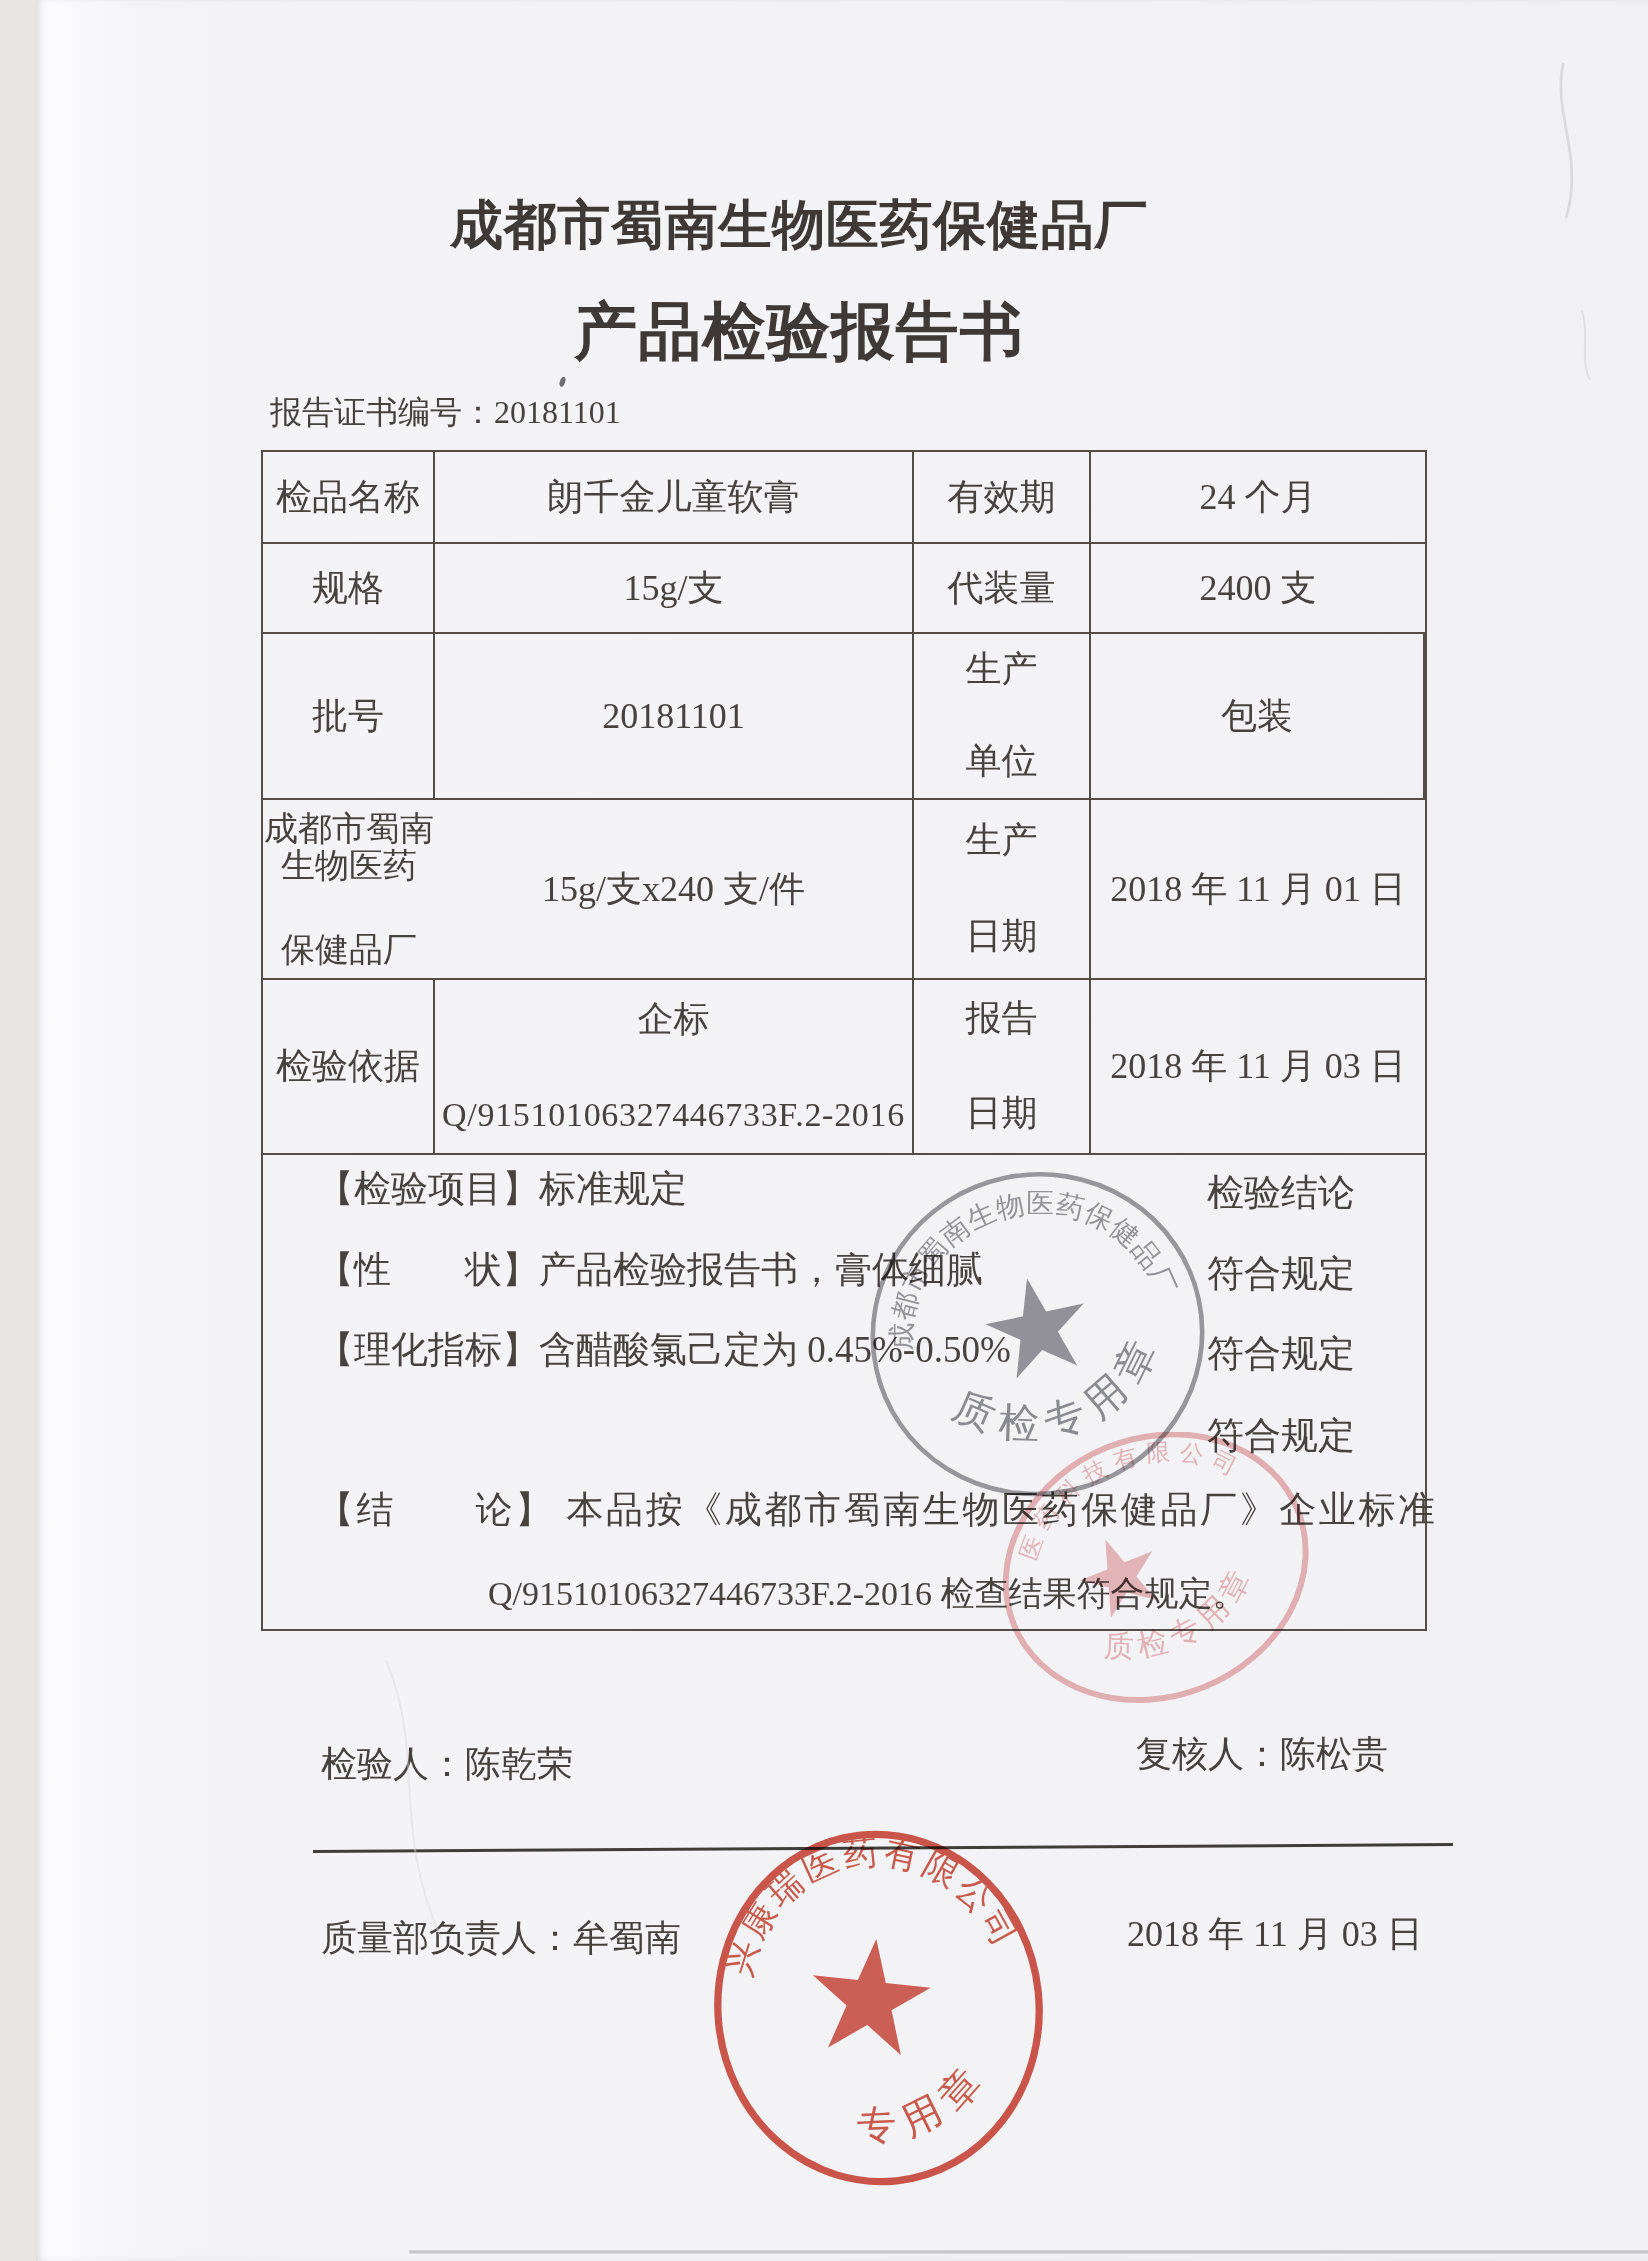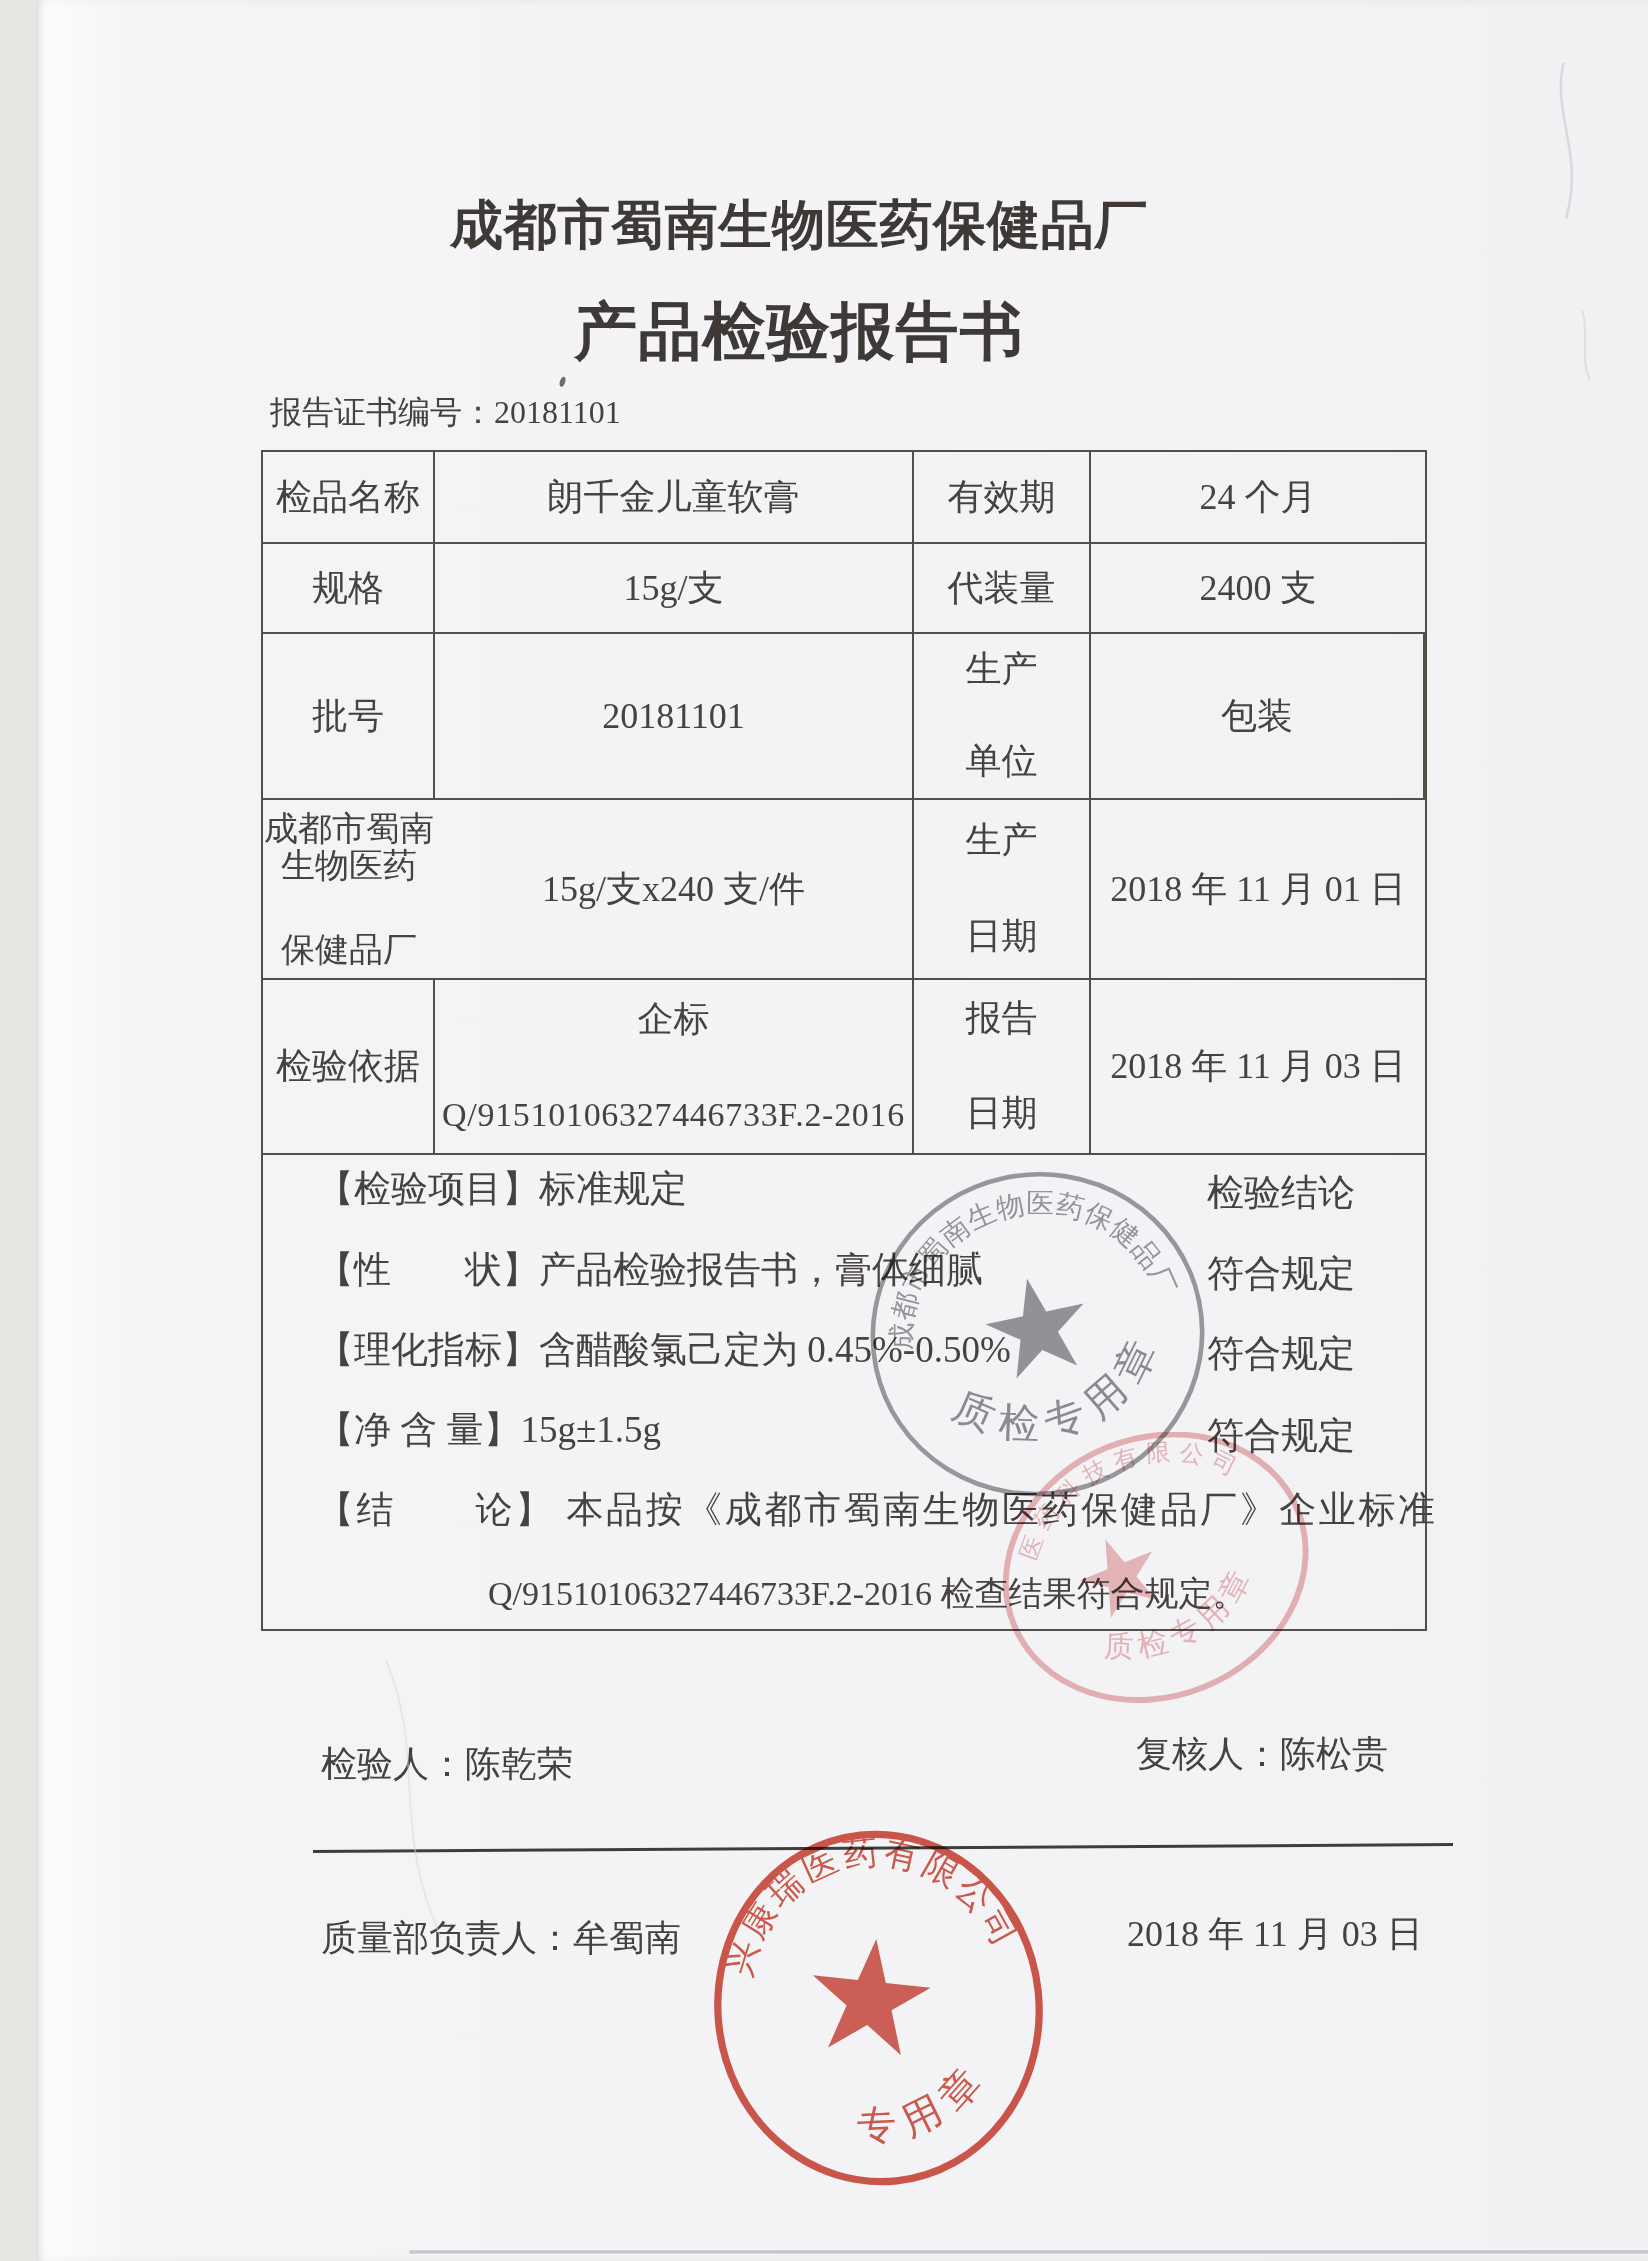--- a/index.html
+++ b/index.html
@@ -105,21 +105,20 @@
     <div class="cell resultszone">
       <div class="rline" style="left:54px;top:9.2px">【检验项目】标准规定</div>
       <div class="rconcl" style="left:944px;top:13.2px">检验结论</div>
 
       <div class="rline" style="left:54px;top:90px">【性　　状】产品检验报告书，膏体细腻</div>
       <div class="rconcl" style="left:944px;top:94px">符合规定</div>
 
       <div class="rline" style="left:54px;top:170px">【理化指标】含醋酸氯己定为 0.45%-0.50%</div>
       <div class="rconcl" style="left:944px;top:174px">符合规定</div>
 
-      <div class="rline" style="left:54px;top:250px">【净 含 量】15g±1.5g</div>
       <div class="rconcl" style="left:944px;top:256px">符合规定</div>
 
       <div class="rline concl1" style="left:54px;top:330px">【结　　论】 本品按《成都市蜀南生物医药保健品厂》企业标准</div>
       <div class="rline" style="left:225px;top:416px;font-size:34px">Q/91510106327446733F.2-2016 检查结果符合规定。</div>
     </div>
   </div>
 
   <div class="sig" style="left:285px;top:1740px"><span>检验人：</span><span>陈乾荣</span></div>
   <div class="sig" style="left:1100px;top:1730px"><span>复核人：</span><span>陈松贵</span></div>
   <div class="sigline"></div>

